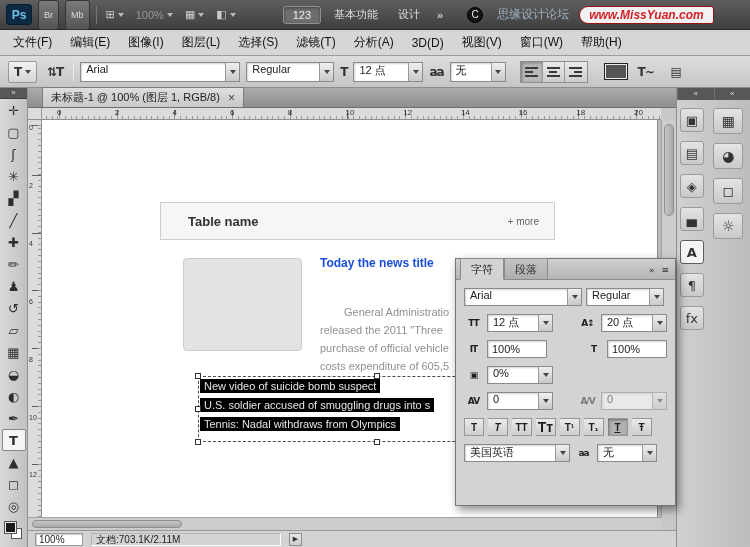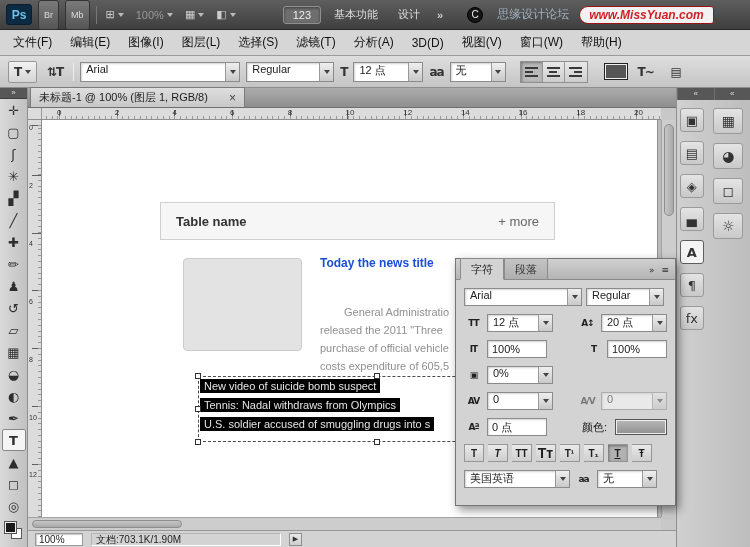--- a/index.html
+++ b/index.html
@@ -75,21 +75,21 @@
     color:#2e2e2e; font-size:13px; font-family:"DejaVu Sans", sans-serif; }
   .tool.active { background:#f5f5f5; border:1px solid #878787; border-radius:2px; font-weight:bold; }
   .fgbg { position:relative; width:17px; height:17px; margin:5px auto 0; }
   .fg { position:absolute; left:0; top:0; width:11px; height:11px; background:#1a1a1a; border:1px solid #eee; box-shadow:0 0 0 1px #555; }
   .bg { position:absolute; right:0; bottom:0; width:11px; height:11px; background:#fff; border:1px solid #555; }
 
   
   .tabbar { position:absolute; left:28px; top:88px; width:648px; height:20px;
     background:linear-gradient(#ababab,#8f8f8f); border-bottom:1px solid #6f6f6f; display:flex; align-items:flex-end; }
   .doc-tab { background:linear-gradient(#dedede,#c8c8c8); border:1px solid #7b7b7b; border-bottom:none;
-    padding:0 8px; display:flex; align-items:center; gap:21px; font-size:11px; color:#1d1d1d; height:20px; margin-left:2px; }
+    padding:0 8px; display:flex; align-items:center; gap:8px; font-size:11px; color:#1d1d1d; height:20px; margin-left:14px; }
   .tab-close { color:#444; font-size:12px; line-height:10px; }
   .ruler-corner { position:absolute; left:28px; top:108px; width:14px; height:12px; background:#dcdcdc;
     border-right:1px solid #979797; border-bottom:1px solid #8f8f8f; }
   .hruler { position:absolute; left:42px; top:108px; width:619px; height:12px; background-color:#dcdcdc;
     border-bottom:1px solid #8f8f8f;
     background-image:repeating-linear-gradient(90deg,#9a9a9a 0 1px,transparent 1px 5.77px),
                      repeating-linear-gradient(90deg,#5f5f5f 0 1px,transparent 1px 57.7px);
     background-size:100% 3px,100% 9px; background-repeat:repeat-x; background-position:17px 100%,17px 100%; }
   .hruler .ruler-num { position:absolute; top:0; font-size:8px; color:#333; }
   .vruler { position:absolute; left:28px; top:120px; width:14px; height:397px; background-color:#dcdcdc;
@@ -97,22 +97,22 @@
     background-image:repeating-linear-gradient(0deg,#9a9a9a 0 1px,transparent 1px 5.8px),
                      repeating-linear-gradient(0deg,#5f5f5f 0 1px,transparent 1px 57.9px);
     background-size:3px 100%,9px 100%; background-repeat:repeat-y; background-position:100% 6px,100% 6px; }
   .vruler .ruler-num { position:absolute; left:1px; font-size:7px; color:#333; }
   .viewport { position:absolute; left:42px; top:120px; width:619px; height:397px; background:#bcbcbc; overflow:hidden; }
   .page { position:absolute; left:0; top:0; width:616px; height:397px; background:#fff; border-right:1px solid #8d8d8d; }
 
   
   .table-header { position:absolute; left:118px; top:82px; width:395px; height:38px; background:#f6f6f6;
     border:1px solid #cfcfcf; display:flex; align-items:center; justify-content:space-between; padding:0 15px; }
-  .table-title { font-weight:bold; font-size:13px; color:#333; }
-  .table-more { font-size:13px; color:#666; }
+  .table-title { font-weight:bold; font-size:13px; color:#333;margin-left:12px; }
+  .table-more { font-size:10px; color:#666; }
   .img-placeholder { position:absolute; left:141px; top:138px; width:119px; height:93px; background:#e3e3e3;
     border:1px solid #cccccc; border-radius:4px; }
   .news-title { position:absolute; left:278px; top:136px; font-weight:bold; font-size:12px; }
   .body-lines { position:absolute; left:278px; top:158px; width:250px; font-size:11px; color:#909090; line-height:18px;margin-top:25px; }
   .body-line.indent { padding-left:24px; }
   .headlines { position:absolute; left:158px; top:259px; }
   .headline { display:table; color:#e4e4e4; font-size:11px; padding:1px 4px; margin-bottom:5px; white-space:nowrap; }
   .sel-bounds { position:absolute; left:156px; top:256px; width:357px; height:66px; border:1px dashed #4a4a4a; }
   .handle { position:absolute; width:6px; height:6px; background:#fff; border:1px solid #333; }
 
@@ -366,22 +366,22 @@
       <div class="img-placeholder"></div>
       <div class="news-title" id="news-title" style="color: rgb(26, 79, 214);">Today the news title</div>
       <div class="body-lines" id="body-lines">
           <div class="body-line indent">General Administratio</div>
           <div class="body-line">released the 2011 "Three</div>
           <div class="body-line">purchase of official vehicle</div>
           <div class="body-line">costs expenditure of 605,5</div>
         </div>
       <div class="headlines" id="headlines">
           <div class="headline" style="background: rgb(0, 0, 0);">New video of suicide bomb suspect</div>
+          <div class="headline" style="background: rgb(0, 0, 0);">U.S. soldier accused of smuggling drugs into s</div>
           <div class="headline" style="background: rgb(0, 0, 0);">Tennis: Nadal withdraws from Olympics</div>
-          <div class="headline" style="background: rgb(0, 0, 0);">U.S. soldier accused of smuggling drugs into s</div>
         </div>
       <div class="sel-bounds"></div>
       <div id="sel-layer">
           <div class="handle" style="left: 153px; top: 253px;"></div>
           <div class="handle" style="left: 331.5px; top: 253px;"></div>
           <div class="handle" style="left: 510px; top: 253px;"></div>
           <div class="handle" style="left: 153px; top: 286px;"></div>
           <div class="handle" style="left: 510px; top: 286px;"></div>
           <div class="handle" style="left: 153px; top: 319px;"></div>
           <div class="handle" style="left: 331.5px; top: 319px;"></div>
@@ -488,27 +488,20 @@
         </span>
         <span class="spacer"></span>
         <span class="cp-icon disabled">A/V</span>
         <span class="combo cp-combo cp-w66 disabled">
           <span class="combo-text">0</span>
           <span class="combo-btn">
               <span class="caret"></span>
             </span>
         </span>
       </div>
-      <div class="cp-row">
-        <span class="cp-icon">Aª</span>
-        <span class="cp-field">0 点</span>
-        <span class="spacer"></span>
-        <span class="cp-color-label">颜色:</span>
-        <span class="cp-color-swatch" id="cp-swatch" style="background: linear-gradient(rgb(184, 184, 184), rgb(143, 143, 143));"></span>
-      </div>
       <div class="cp-row style-btns" id="style-btns">
           <span class="style-btn sb-bold">T</span>
           <span class="style-btn sb-italic">T</span>
           <span class="style-btn sb-caps">TT</span>
           <span class="style-btn sb-smallcaps">Tᴛ</span>
           <span class="style-btn sb-sup">T¹</span>
           <span class="style-btn sb-sub">T₁</span>
           <span class="style-btn sb-ul pressed">T</span>
           <span class="style-btn sb-strike">Ŧ</span>
         </div>
@@ -525,17 +518,17 @@
           <span class="combo-btn">
               <span class="caret"></span>
             </span>
         </span>
       </div>
     </div>
   </div>
 
   <div class="statusbar">
     <span class="status-zoom">100%</span>
-    <span class="status-doc-wrap">文档:703.1K/1.90M</span>
+    <span class="status-doc-wrap">文档:703.1K/2.11M</span>
     <span class="status-arrow">▶</span>
   </div>
 
 </div>
 
 </body></html>

